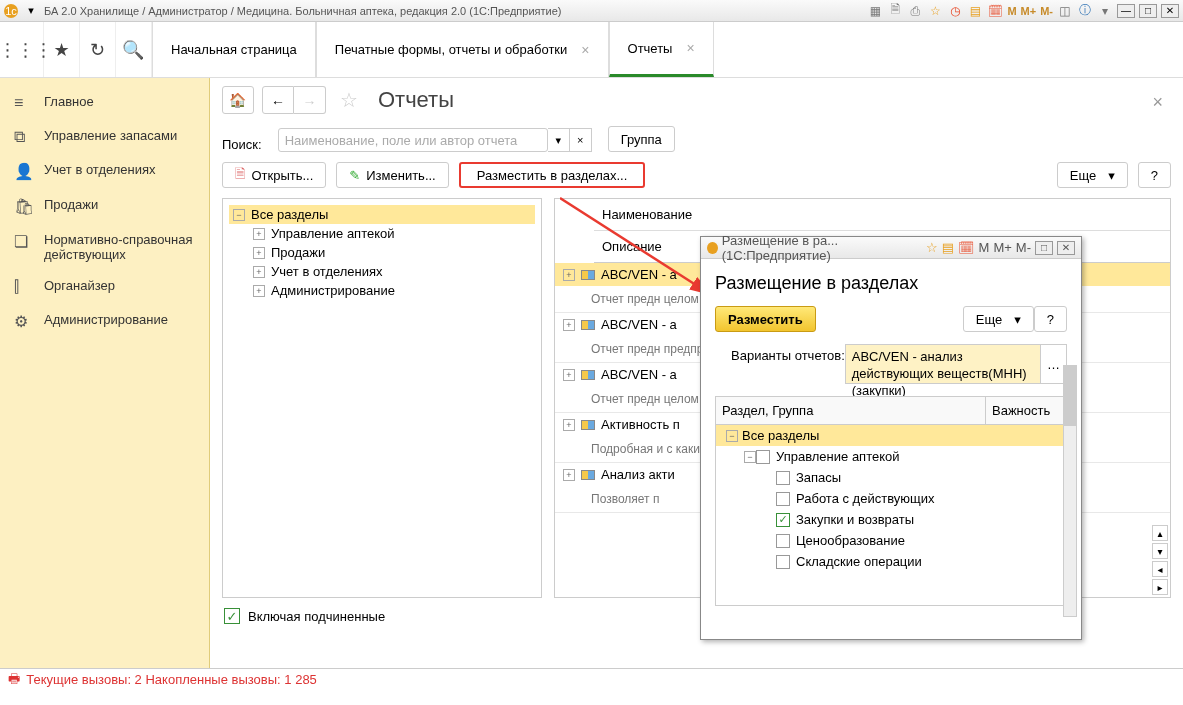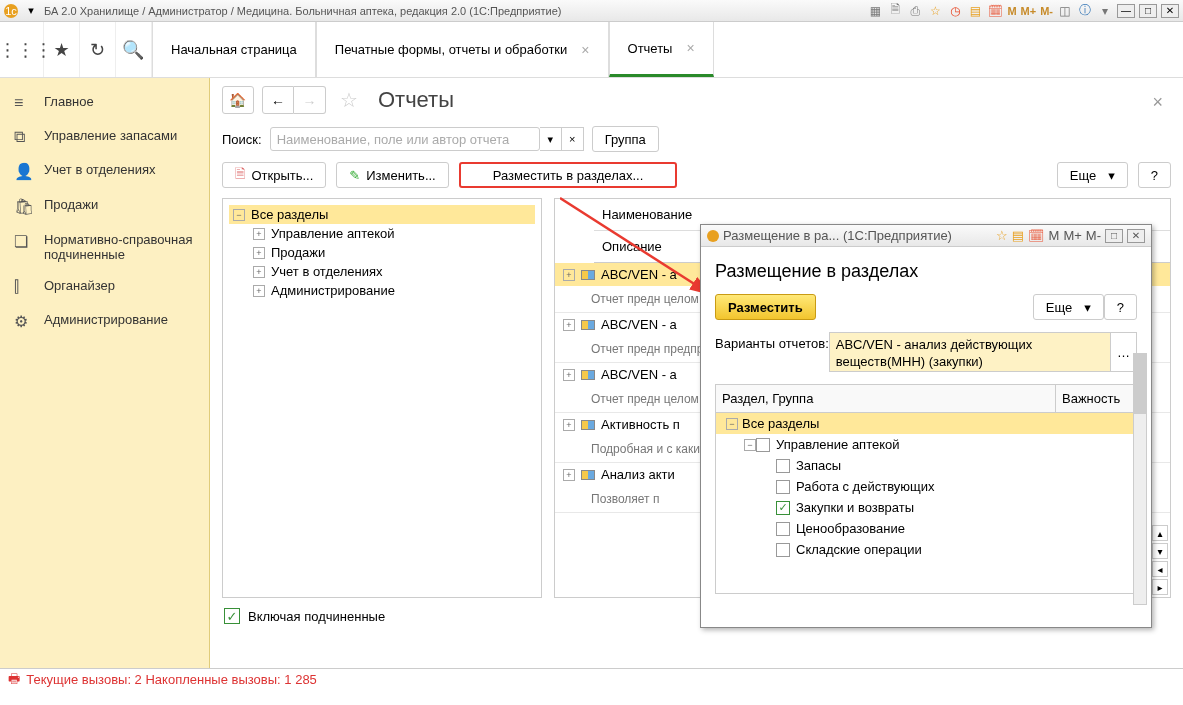--- a/index.html
+++ b/index.html
@@ -28,28 +28,28 @@
 .content { flex: 1; padding: 0; position: relative; }
 .content-head { display: flex; align-items: center; padding: 8px 12px; gap: 8px; }
 .btn-ic { width: 32px; height: 28px; border: 1px solid #ccc; border-radius: 3px; background: #fff; display: flex; align-items: center; justify-content: center; font-size: 14px; cursor: pointer; }
 .btngrp { display:flex; }
 .btngrp .btn-ic:first-child { border-radius:3px 0 0 3px; }
 .btngrp .btn-ic:last-child { border-radius:0 3px 3px 0; border-left:none; }
 .page-title { font-size: 22px; color: #444; margin-left: 6px; }
 .star { font-size: 20px; color: #ccc; margin: 0 6px; }
 .close-page { position: absolute; right: 20px; top: 14px; font-size: 18px; color: #999; cursor: pointer; }
 
-.searchrow { display: flex; align-items: center; padding: 4px 12px 10px; gap: 8px; }
+.searchrow { display: flex; align-items: flex-end; padding: 4px 12px 10px; gap: 16px; }
 .searchrow label { font-size: 13px; }
 .search-in { width: 270px; height: 24px; border: 1px solid #ccc; border-radius: 3px; padding: 0 6px; display:flex; align-items:center; color:#aaa; }
 .sel-clr { width: 22px; height: 24px; border: 1px solid #ccc; border-left: none; display:flex; align-items:center; justify-content:center; font-size:11px; cursor:pointer; }
 .btn { height: 26px; border: 1px solid #ccc; border-radius: 3px; background: #fff; padding: 0 12px; display: inline-flex; align-items: center; gap: 6px; cursor: pointer; font-size: 13px; }
 
 .btnrow { display: flex; padding: 0 12px 10px; gap: 10px; align-items: center; }
-.btnrow .btn.highlight { border: 2px solid #e93a30; padding: 0 32px; }
+.btnrow .btn.highlight { border: 2px solid #e93a30; padding: 0 16px; }
 .more-btn { margin-left: auto; }
 
 .split { display: flex; padding: 0 12px; gap: 12px; height: 400px; }
 .leftpane { width: 320px; border: 1px solid #ccc; overflow: hidden; }
 .rightpane { flex: 1; border: 1px solid #ccc; overflow: hidden; }
 .tree { padding: 6px; }
 .tree-node { padding: 2px 4px; font-size: 13px; display: flex; align-items: center; gap: 6px; }
 .tree-node.sel { background: #ffe89a; }
 .expander { width: 12px; height: 12px; border: 1px solid #aaa; font-size: 9px; display:flex; align-items:center; justify-content:center; color:#666; }
 .tree .indent { margin-left: 20px; }
@@ -60,21 +60,21 @@
 .rrow.sel .r1 { background: #ffe89a; }
 .rrow .r2 { padding: 6px 8px 6px 36px; font-size: 12px; color: #777; }
 .mini-ic { width: 14px; height: 10px; background: linear-gradient(90deg,#f6c94a 50%,#6aa9e0 50%); border:1px solid #888; }
 
 .bottomrow { padding: 10px 14px; display:flex; align-items:center; gap:8px; }
 .check { width: 16px; height: 16px; border: 1px solid #389038; display:flex; align-items:center; justify-content:center; color:#389038; font-size:13px; }
 
 .statusbar { height: 22px; border-top: 1px solid #ccc; display: flex; align-items: center; padding: 0 8px; font-size: 11px; color: #d33; gap: 6px; background:#fff; }
 
 
-.dialog { position: absolute; left: 700px; top: 224px; width: 452px; height: 404px; background: #fff; border: 1px solid #888; box-shadow: 2px 2px 5px rgba(0,0,0,0.3); z-index: 10; }
+.dialog { position: absolute; left: 700px; top: 236px; width: 382px; height: 404px; background: #fff; border: 1px solid #888; box-shadow: 2px 2px 5px rgba(0,0,0,0.3); z-index: 10; }
 .dlg-title { height: 22px; background: linear-gradient(#fafafa,#e8e8e8); border-bottom: 1px solid #ccc; display:flex; align-items:center; padding: 0 6px; font-size: 11px; color:#555; }
 .dlg-title .dlgright { margin-left:auto; display:flex; gap:4px; align-items:center; }
 .dlg-body { padding: 14px; }
 .dlg-h { font-size: 18px; margin-bottom: 12px; }
 .dlg-row { display:flex; align-items:flex-start; gap:0; margin-bottom:12px; }
 .btn.yellow { background: linear-gradient(#ffe978,#f2c52e); border-color:#c99b14; font-weight:bold; }
 .field-yel { background: #fef2c5; border:1px solid #ccc; padding: 4px 6px; font-size:12px; line-height:1.3; flex:1; height:40px; }
 .ellip { width: 26px; height: 40px; border:1px solid #ccc; border-left:none; display:flex; align-items:center; justify-content:center; }
 .dlg-table { border: 1px solid #ccc; height: 210px; }
 .dlg-thead { display:flex; background:#f9f9f9; border-bottom:1px solid #ccc; font-size:12px; }
@@ -154,21 +154,21 @@
     <div class="item">
         <span class="sicon">👤</span>
         <span>Учет в отделениях</span>
       </div>
     <div class="item">
         <span class="sicon">🛍</span>
         <span>Продажи</span>
       </div>
     <div class="item">
         <span class="sicon">❏</span>
-        <span>Нормативно-справочная подчиненные</span>
+        <span>Нормативно-справочная действующих</span>
       </div>
     <div class="item">
         <span class="sicon">⫿</span>
         <span>Органайзер</span>
       </div>
     <div class="item">
         <span class="sicon">⚙</span>
         <span>Администрирование</span>
       </div>
   </div>
@@ -341,21 +341,21 @@
     <div class="dlg-row">
       <button class="btn yellow">Разместить</button>
       <div style="flex:1"></div>
       <button class="btn">
           <span>Еще</span>
           <span style="margin-left:6px;">▾</span>
         </button>
       <button class="btn">?</button>
     </div>
     <div class="dlg-row">
-      <span style="padding-top:4px;">Варианты отчетов:</span>
+      <span style="padding-top:4px;margin-left:16px;">Варианты отчетов:</span>
       <div class="field-yel"><span>ABC/VEN - анализ действующих веществ(МНН) (закупки)</span></div>
       <div class="ellip">…</div>
     </div>
     <div class="dlg-table" style="position:relative;">
       <div class="dlg-thead">
         <div class="dlg-col1">Раздел, Группа</div>
         <div class="dlg-col2">Важность</div>
       </div>
       <div class="dlg-trow sel" style="padding-left:10px;">
         <span class="expander">−</span>

